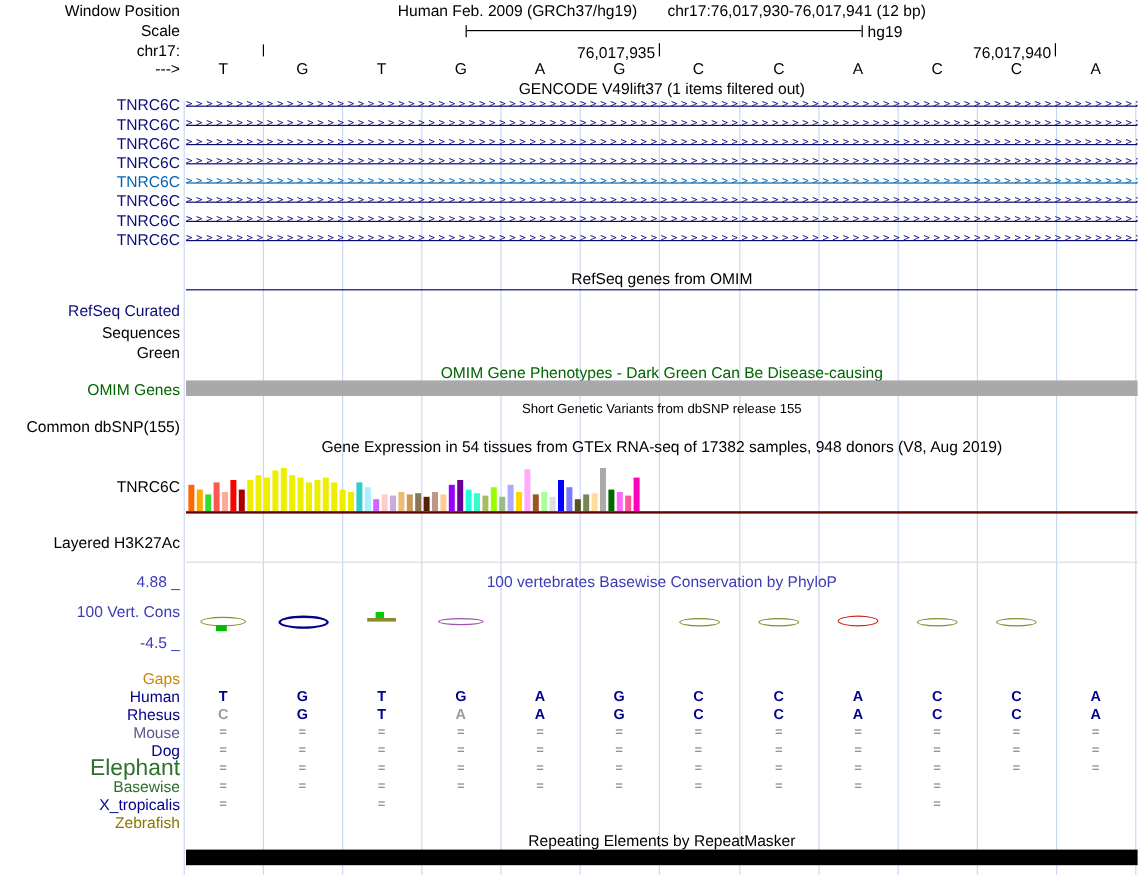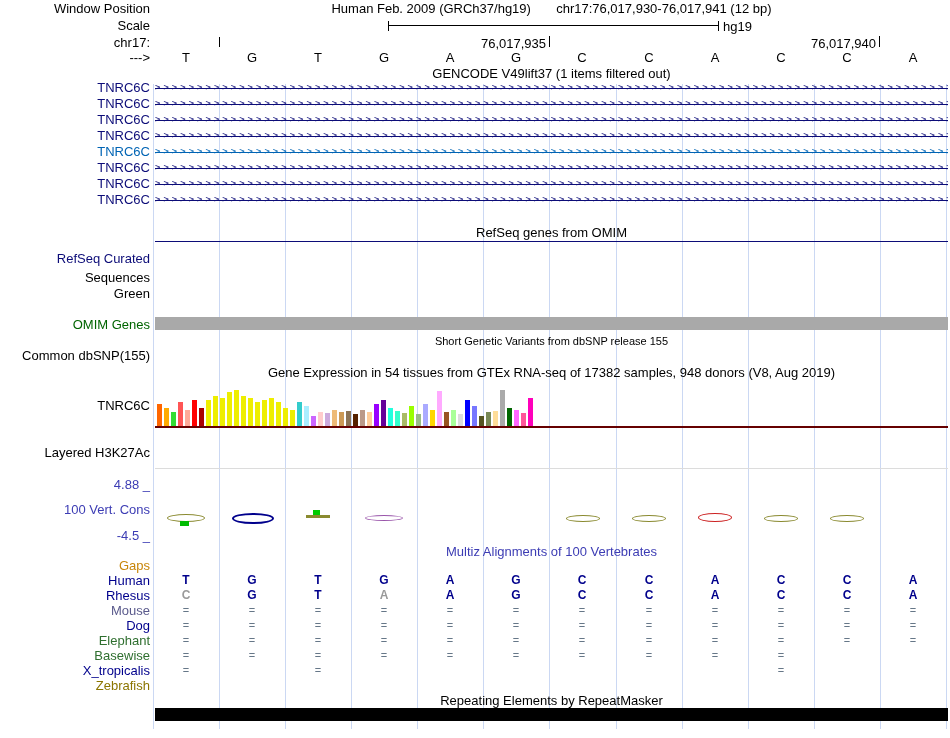--- a/index.html
+++ b/index.html
@@ -132,20 +132,21 @@
       </div>
     </div>
 
   <div class="title" style="top:226px">RefSeq genes from OMIM</div>
   <div class="abs" style="top:241px;left:155px;width:793px;height:1px;background:#0C0C78"></div>
   <div class="gutter navy" style="top:240px">RefSeq Curated</div>
 
   <div class="gutter" style="top:271px">Sequences</div>
   <div class="gutter" style="top:287px">Green</div>
 
+  <div class="title green" style="top:304px">OMIM Gene Phenotypes - Dark Green Can Be Disease-causing</div>
   <div class="abs" style="top:317px;left:155px;width:793px;height:13px;background:#A9A9A9"></div>
   <div class="gutter green" style="top:318px">OMIM Genes</div>
 
   <div class="title small" style="top:335px">Short Genetic Variants from dbSNP release 155</div>
   <div class="gutter" style="top:349px">Common dbSNP(155)</div>
 
   <div class="title" style="top:366px">Gene Expression in 54 tissues from GTEx RNA-seq of 17382 samples, 948 donors (V8, Aug 2019)</div>
   <div class="gutter" style="top:399px">TNRC6C</div>
   <div id="gtex-bars">
       <div style="position: absolute; left: 157px; top: 404px; width: 5px; height: 22px; background: rgb(255, 102, 0);"></div>
@@ -202,37 +203,37 @@
       <div style="position: absolute; left: 514px; top: 410px; width: 5px; height: 16px; background: rgb(255, 102, 255);"></div>
       <div style="position: absolute; left: 521px; top: 413px; width: 5px; height: 13px; background: rgb(255, 85, 153);"></div>
       <div style="position: absolute; left: 528px; top: 398px; width: 5px; height: 28px; background: rgb(255, 0, 187);"></div>
     </div>
   <div class="abs" style="top:426px;left:155px;width:793px;height:2px;background:#660000"></div>
 
   <div class="gutter" style="top:446px">Layered H3K27Ac</div>
   <div class="abs" style="top:468px;left:155px;width:793px;height:1px;background:#DCDCDC"></div>
 
   <div class="gutter blue" style="top:478px">4.88 _</div>
+  <div class="title blue" style="top:478px">100 vertebrates Basewise Conservation by PhyloP</div>
   <div class="gutter blue" style="top:503px">100 Vert. Cons</div>
   <div class="gutter blue" style="top:529px">-4.5 _</div>
   <div id="phylop-glyphs">
       <div style="position: absolute; left: 167px; top: 514px; width: 38px; height: 8px; box-sizing: border-box; border: 1px solid rgb(138, 138, 48); border-radius: 50%;"></div>
       <div style="position: absolute; left: 180px; top: 521px; width: 9px; height: 5px; box-sizing: border-box; background: rgb(0, 187, 0);"></div>
       <div style="position: absolute; left: 232px; top: 513px; width: 42px; height: 11px; box-sizing: border-box; border: 2px solid rgb(0, 0, 140); border-radius: 50%;"></div>
       <div style="position: absolute; left: 313px; top: 510px; width: 7px; height: 7px; box-sizing: border-box; background: rgb(0, 204, 0);"></div>
       <div style="position: absolute; left: 306px; top: 515px; width: 24px; height: 3px; box-sizing: border-box; background: rgb(138, 138, 48);"></div>
       <div style="position: absolute; left: 365px; top: 515px; width: 38px; height: 6px; box-sizing: border-box; border: 1px solid rgb(153, 85, 170); border-radius: 50%;"></div>
       <div style="position: absolute; left: 566px; top: 515px; width: 34px; height: 7px; box-sizing: border-box; border: 1px solid rgb(138, 138, 48); border-radius: 50%;"></div>
       <div style="position: absolute; left: 632px; top: 515px; width: 34px; height: 7px; box-sizing: border-box; border: 1px solid rgb(138, 138, 48); border-radius: 50%;"></div>
       <div style="position: absolute; left: 698px; top: 513px; width: 34px; height: 9px; box-sizing: border-box; border: 1px solid rgb(204, 34, 34); border-radius: 50%;"></div>
       <div style="position: absolute; left: 764px; top: 515px; width: 34px; height: 7px; box-sizing: border-box; border: 1px solid rgb(138, 138, 48); border-radius: 50%;"></div>
       <div style="position: absolute; left: 830px; top: 515px; width: 34px; height: 7px; box-sizing: border-box; border: 1px solid rgb(138, 138, 48); border-radius: 50%;"></div>
     </div>
 
-  <div class="title blue" style="top:545px">Multiz Alignments of 100 Vertebrates</div>
   <div id="multiz">
       <div style="position: absolute; left: 0px; width: 150px; top: 559px; text-align: right; color: rgb(200, 134, 10); line-height: 13px; font-size: 13px;">Gaps</div>
       <div style="position: absolute; left: 0px; width: 150px; top: 574px; text-align: right; color: rgb(0, 0, 140); line-height: 13px; font-size: 13px;">Human</div>
       <div style="position: absolute; left: 153px; top: 574px; width: 66px; text-align: center; color: rgb(0, 0, 140); font-size: 12px; line-height: 13px; font-weight: bold;">T</div>
       <div style="position: absolute; left: 219px; top: 574px; width: 66px; text-align: center; color: rgb(0, 0, 140); font-size: 12px; line-height: 13px; font-weight: bold;">G</div>
       <div style="position: absolute; left: 285px; top: 574px; width: 66px; text-align: center; color: rgb(0, 0, 140); font-size: 12px; line-height: 13px; font-weight: bold;">T</div>
       <div style="position: absolute; left: 351px; top: 574px; width: 66px; text-align: center; color: rgb(0, 0, 140); font-size: 12px; line-height: 13px; font-weight: bold;">G</div>
       <div style="position: absolute; left: 417px; top: 574px; width: 66px; text-align: center; color: rgb(0, 0, 140); font-size: 12px; line-height: 13px; font-weight: bold;">A</div>
       <div style="position: absolute; left: 483px; top: 574px; width: 66px; text-align: center; color: rgb(0, 0, 140); font-size: 12px; line-height: 13px; font-weight: bold;">G</div>
       <div style="position: absolute; left: 549px; top: 574px; width: 66px; text-align: center; color: rgb(0, 0, 140); font-size: 12px; line-height: 13px; font-weight: bold;">C</div>
@@ -273,21 +274,21 @@
       <div style="position: absolute; left: 285px; top: 619px; width: 66px; text-align: center; color: rgb(102, 119, 136); font-size: 11px; line-height: 13px; font-weight: normal;">=</div>
       <div style="position: absolute; left: 351px; top: 619px; width: 66px; text-align: center; color: rgb(102, 119, 136); font-size: 11px; line-height: 13px; font-weight: normal;">=</div>
       <div style="position: absolute; left: 417px; top: 619px; width: 66px; text-align: center; color: rgb(102, 119, 136); font-size: 11px; line-height: 13px; font-weight: normal;">=</div>
       <div style="position: absolute; left: 483px; top: 619px; width: 66px; text-align: center; color: rgb(102, 119, 136); font-size: 11px; line-height: 13px; font-weight: normal;">=</div>
       <div style="position: absolute; left: 549px; top: 619px; width: 66px; text-align: center; color: rgb(102, 119, 136); font-size: 11px; line-height: 13px; font-weight: normal;">=</div>
       <div style="position: absolute; left: 616px; top: 619px; width: 66px; text-align: center; color: rgb(102, 119, 136); font-size: 11px; line-height: 13px; font-weight: normal;">=</div>
       <div style="position: absolute; left: 682px; top: 619px; width: 66px; text-align: center; color: rgb(102, 119, 136); font-size: 11px; line-height: 13px; font-weight: normal;">=</div>
       <div style="position: absolute; left: 748px; top: 619px; width: 66px; text-align: center; color: rgb(102, 119, 136); font-size: 11px; line-height: 13px; font-weight: normal;">=</div>
       <div style="position: absolute; left: 814px; top: 619px; width: 66px; text-align: center; color: rgb(102, 119, 136); font-size: 11px; line-height: 13px; font-weight: normal;">=</div>
       <div style="position: absolute; left: 880px; top: 619px; width: 66px; text-align: center; color: rgb(102, 119, 136); font-size: 11px; line-height: 13px; font-weight: normal;">=</div>
-      <div style="position: absolute; left: 0px; width: 150px; top: 634px; text-align: right; color: rgb(47, 111, 47); line-height: 13px; font-size: 13px;">Elephant</div>
+      <div style="position: absolute; left: 0px; width: 150px; top: 634px; text-align: right; color: rgb(47, 111, 47); line-height: 13px; font-size: 19px;">Elephant</div>
       <div style="position: absolute; left: 153px; top: 634px; width: 66px; text-align: center; color: rgb(102, 119, 136); font-size: 11px; line-height: 13px; font-weight: normal;">=</div>
       <div style="position: absolute; left: 219px; top: 634px; width: 66px; text-align: center; color: rgb(102, 119, 136); font-size: 11px; line-height: 13px; font-weight: normal;">=</div>
       <div style="position: absolute; left: 285px; top: 634px; width: 66px; text-align: center; color: rgb(102, 119, 136); font-size: 11px; line-height: 13px; font-weight: normal;">=</div>
       <div style="position: absolute; left: 351px; top: 634px; width: 66px; text-align: center; color: rgb(102, 119, 136); font-size: 11px; line-height: 13px; font-weight: normal;">=</div>
       <div style="position: absolute; left: 417px; top: 634px; width: 66px; text-align: center; color: rgb(102, 119, 136); font-size: 11px; line-height: 13px; font-weight: normal;">=</div>
       <div style="position: absolute; left: 483px; top: 634px; width: 66px; text-align: center; color: rgb(102, 119, 136); font-size: 11px; line-height: 13px; font-weight: normal;">=</div>
       <div style="position: absolute; left: 549px; top: 634px; width: 66px; text-align: center; color: rgb(102, 119, 136); font-size: 11px; line-height: 13px; font-weight: normal;">=</div>
       <div style="position: absolute; left: 616px; top: 634px; width: 66px; text-align: center; color: rgb(102, 119, 136); font-size: 11px; line-height: 13px; font-weight: normal;">=</div>
       <div style="position: absolute; left: 682px; top: 634px; width: 66px; text-align: center; color: rgb(102, 119, 136); font-size: 11px; line-height: 13px; font-weight: normal;">=</div>
       <div style="position: absolute; left: 748px; top: 634px; width: 66px; text-align: center; color: rgb(102, 119, 136); font-size: 11px; line-height: 13px; font-weight: normal;">=</div>

